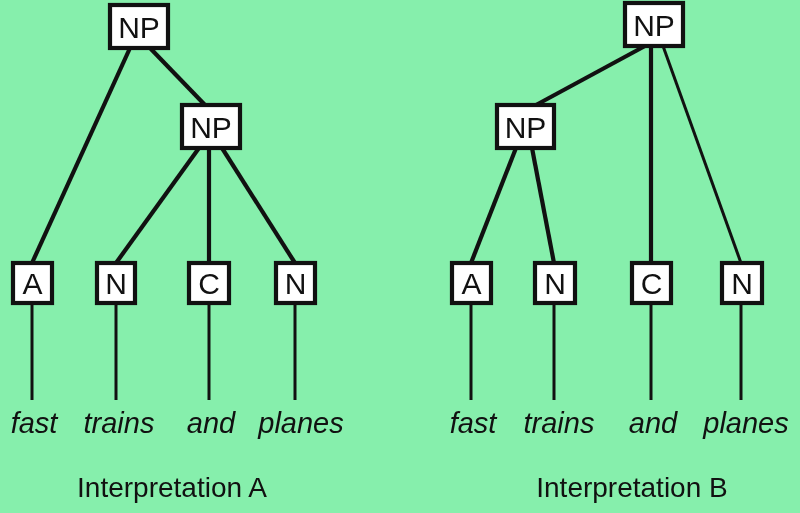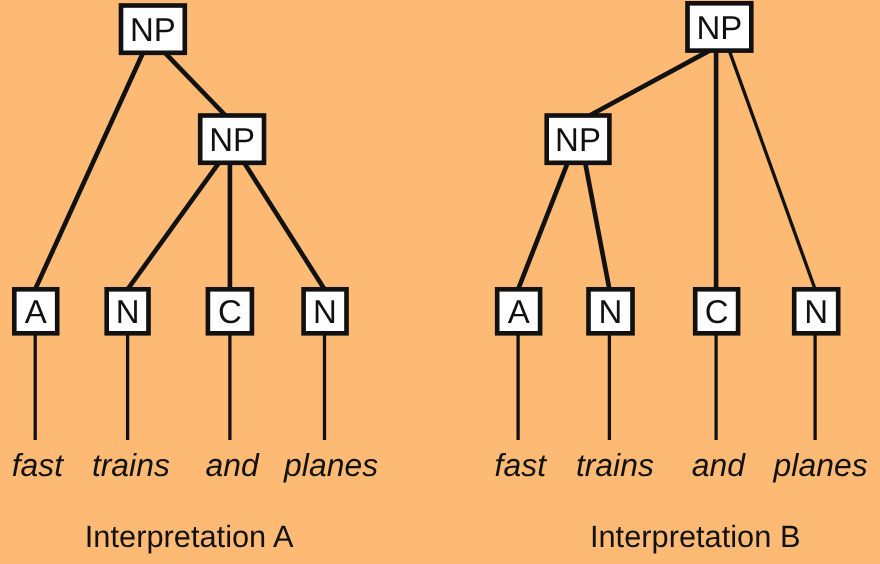--- a/index.html
+++ b/index.html
@@ -10,21 +10,21 @@
   body {
     width: 800px;
     height: 513px;
     font-family: "Liberation Sans", sans-serif;
     overflow: hidden;
   }
   #canvas {
     position: relative;
     width: 800px;
     height: 513px;
-    background: #fdba74;
+    background: #86efac;
   }
   svg.tree-layer {
     position: absolute;
     top: 0;
     left: 0;
     width: 800px;
     height: 513px;
     display: block;
   }
   .edge-thick {

